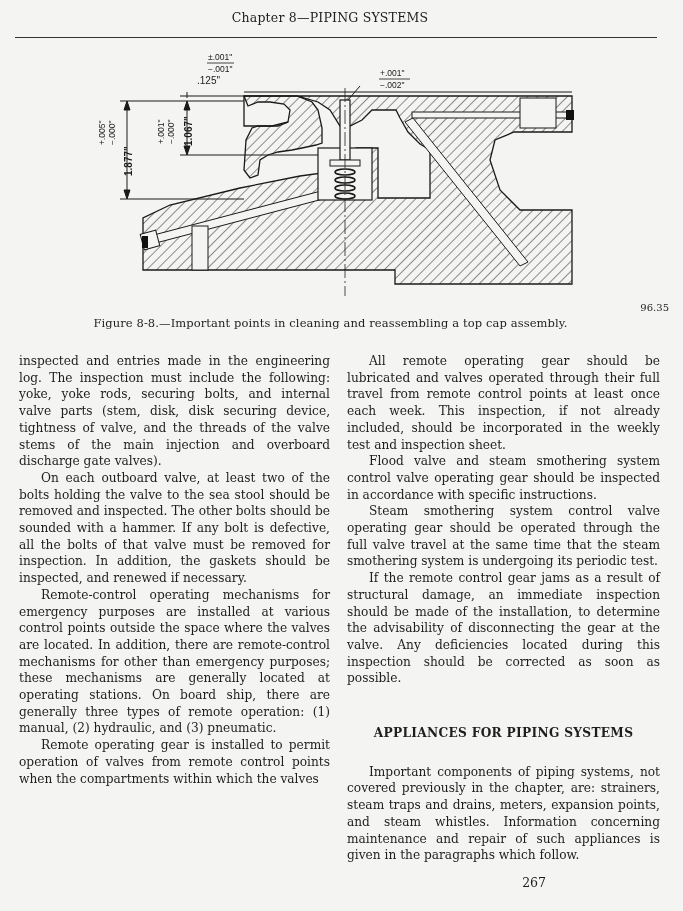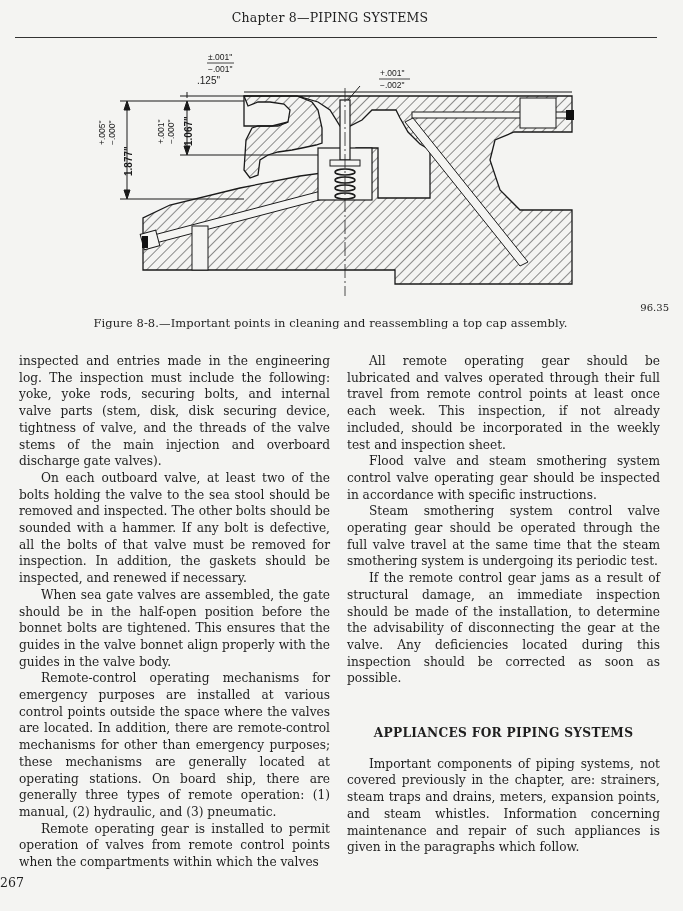--- a/index.html
+++ b/index.html
@@ -10,22 +10,22 @@
   .figure { position:absolute; top:40px; left:0; width:683px; height:275px; }
   .figno { position:absolute; top:302px; right:14px; font-size:10px; }
   .caption { position:absolute; top:316px; left:0; width:661px; text-align:center; font-size:11.5px; letter-spacing:0.1px; }
   .col { position:absolute; top:353px; width:311px; font-size:12.2px; line-height:16.7px; }
   .col.left { left:19px; }
   .col.right { left:347px; width:313px; }
   .col p { margin:0; text-align:justify; text-align-last:auto; }
   .col p.indent { text-indent:22px; }
   .heading { margin:0; font-size:12.2px; letter-spacing:0.3px; }
   .left .heading { margin-top:12px; margin-bottom:14px; }
-  .right .heading { margin-top:38px; margin-bottom:14px; text-align:center; }
-  .pageno { position:absolute; top:875px; left:0; width:546px; text-align:left; font-size:12.5px; }
+  .right .heading { margin-top:38px; margin-bottom:22px; text-align:center; }
+  .pageno { position:absolute; top:875px; left:0; width:546px; text-align:right; font-size:12.5px; }
 </style>
 </head>
 <body>
 
 <div class="header">Chapter 8—PIPING SYSTEMS</div>
 <div class="rule"></div>
 
 <div class="figure">
   <svg width="683" height="275" viewBox="0 40 683 275" xmlns="http://www.w3.org/2000/svg">
     <defs>
@@ -106,21 +106,20 @@
     </g>
   </svg>
 </div>
 
 <div class="figno">96.35</div>
 <div class="caption">Figure 8-8.—Important points in cleaning and reassembling a top cap assembly.</div>
 
 <div class="col left">
   <p>inspected and entries made in the engineering log. The inspection must include the following: yoke, yoke rods, securing bolts, and internal valve parts (stem, disk, disk securing device, tightness of valve, and the threads of the valve stems of the main injection and overboard discharge gate valves).</p>
   <p class="indent">On each outboard valve, at least two of the bolts holding the valve to the sea stool should be removed and inspected. The other bolts should be sounded with a hammer. If any bolt is defective, all the bolts of that valve must be removed for inspection. In addition, the gaskets should be inspected, and renewed if necessary.</p>
-  <p class="indent">When sea gate valves are assembled, the gate should be in the half-open position before the bonnet bolts are tightened. This ensures that the guides in the valve bonnet align properly with the guides in the valve body.</p>
   <p class="indent">Remote-control operating mechanisms for emergency purposes are installed at various control points outside the space where the valves are located. In addition, there are remote-control mechanisms for other than emergency purposes; these mechanisms are generally located at operating stations. On board ship, there are generally three types of remote operation: (1) manual, (2) hydraulic, and (3) pneumatic.</p>
   <p class="indent">Remote operating gear is installed to permit operation of valves from remote control points when the compartments within which the valves</p>
 </div>
 
 <div class="col right">
   <p class="indent">All remote operating gear should be lubricated and valves operated through their full travel from remote control points at least once each week. This inspection, if not already included, should be incorporated in the weekly test and inspection sheet.</p>
   <p class="indent">Flood valve and steam smothering system control valve operating gear should be inspected in accordance with specific instructions.</p>
   <p class="indent">Steam smothering system control valve operating gear should be operated through the full valve travel at the same time that the steam smothering system is undergoing its periodic test.</p>
   <p class="indent">If the remote control gear jams as a result of structural damage, an immediate inspection should be made of the installation, to determine the advisability of disconnecting the gear at the valve. Any deficiencies located during this inspection should be corrected as soon as possible.</p>
   <h3 class="heading">APPLIANCES FOR PIPING SYSTEMS</h3>

